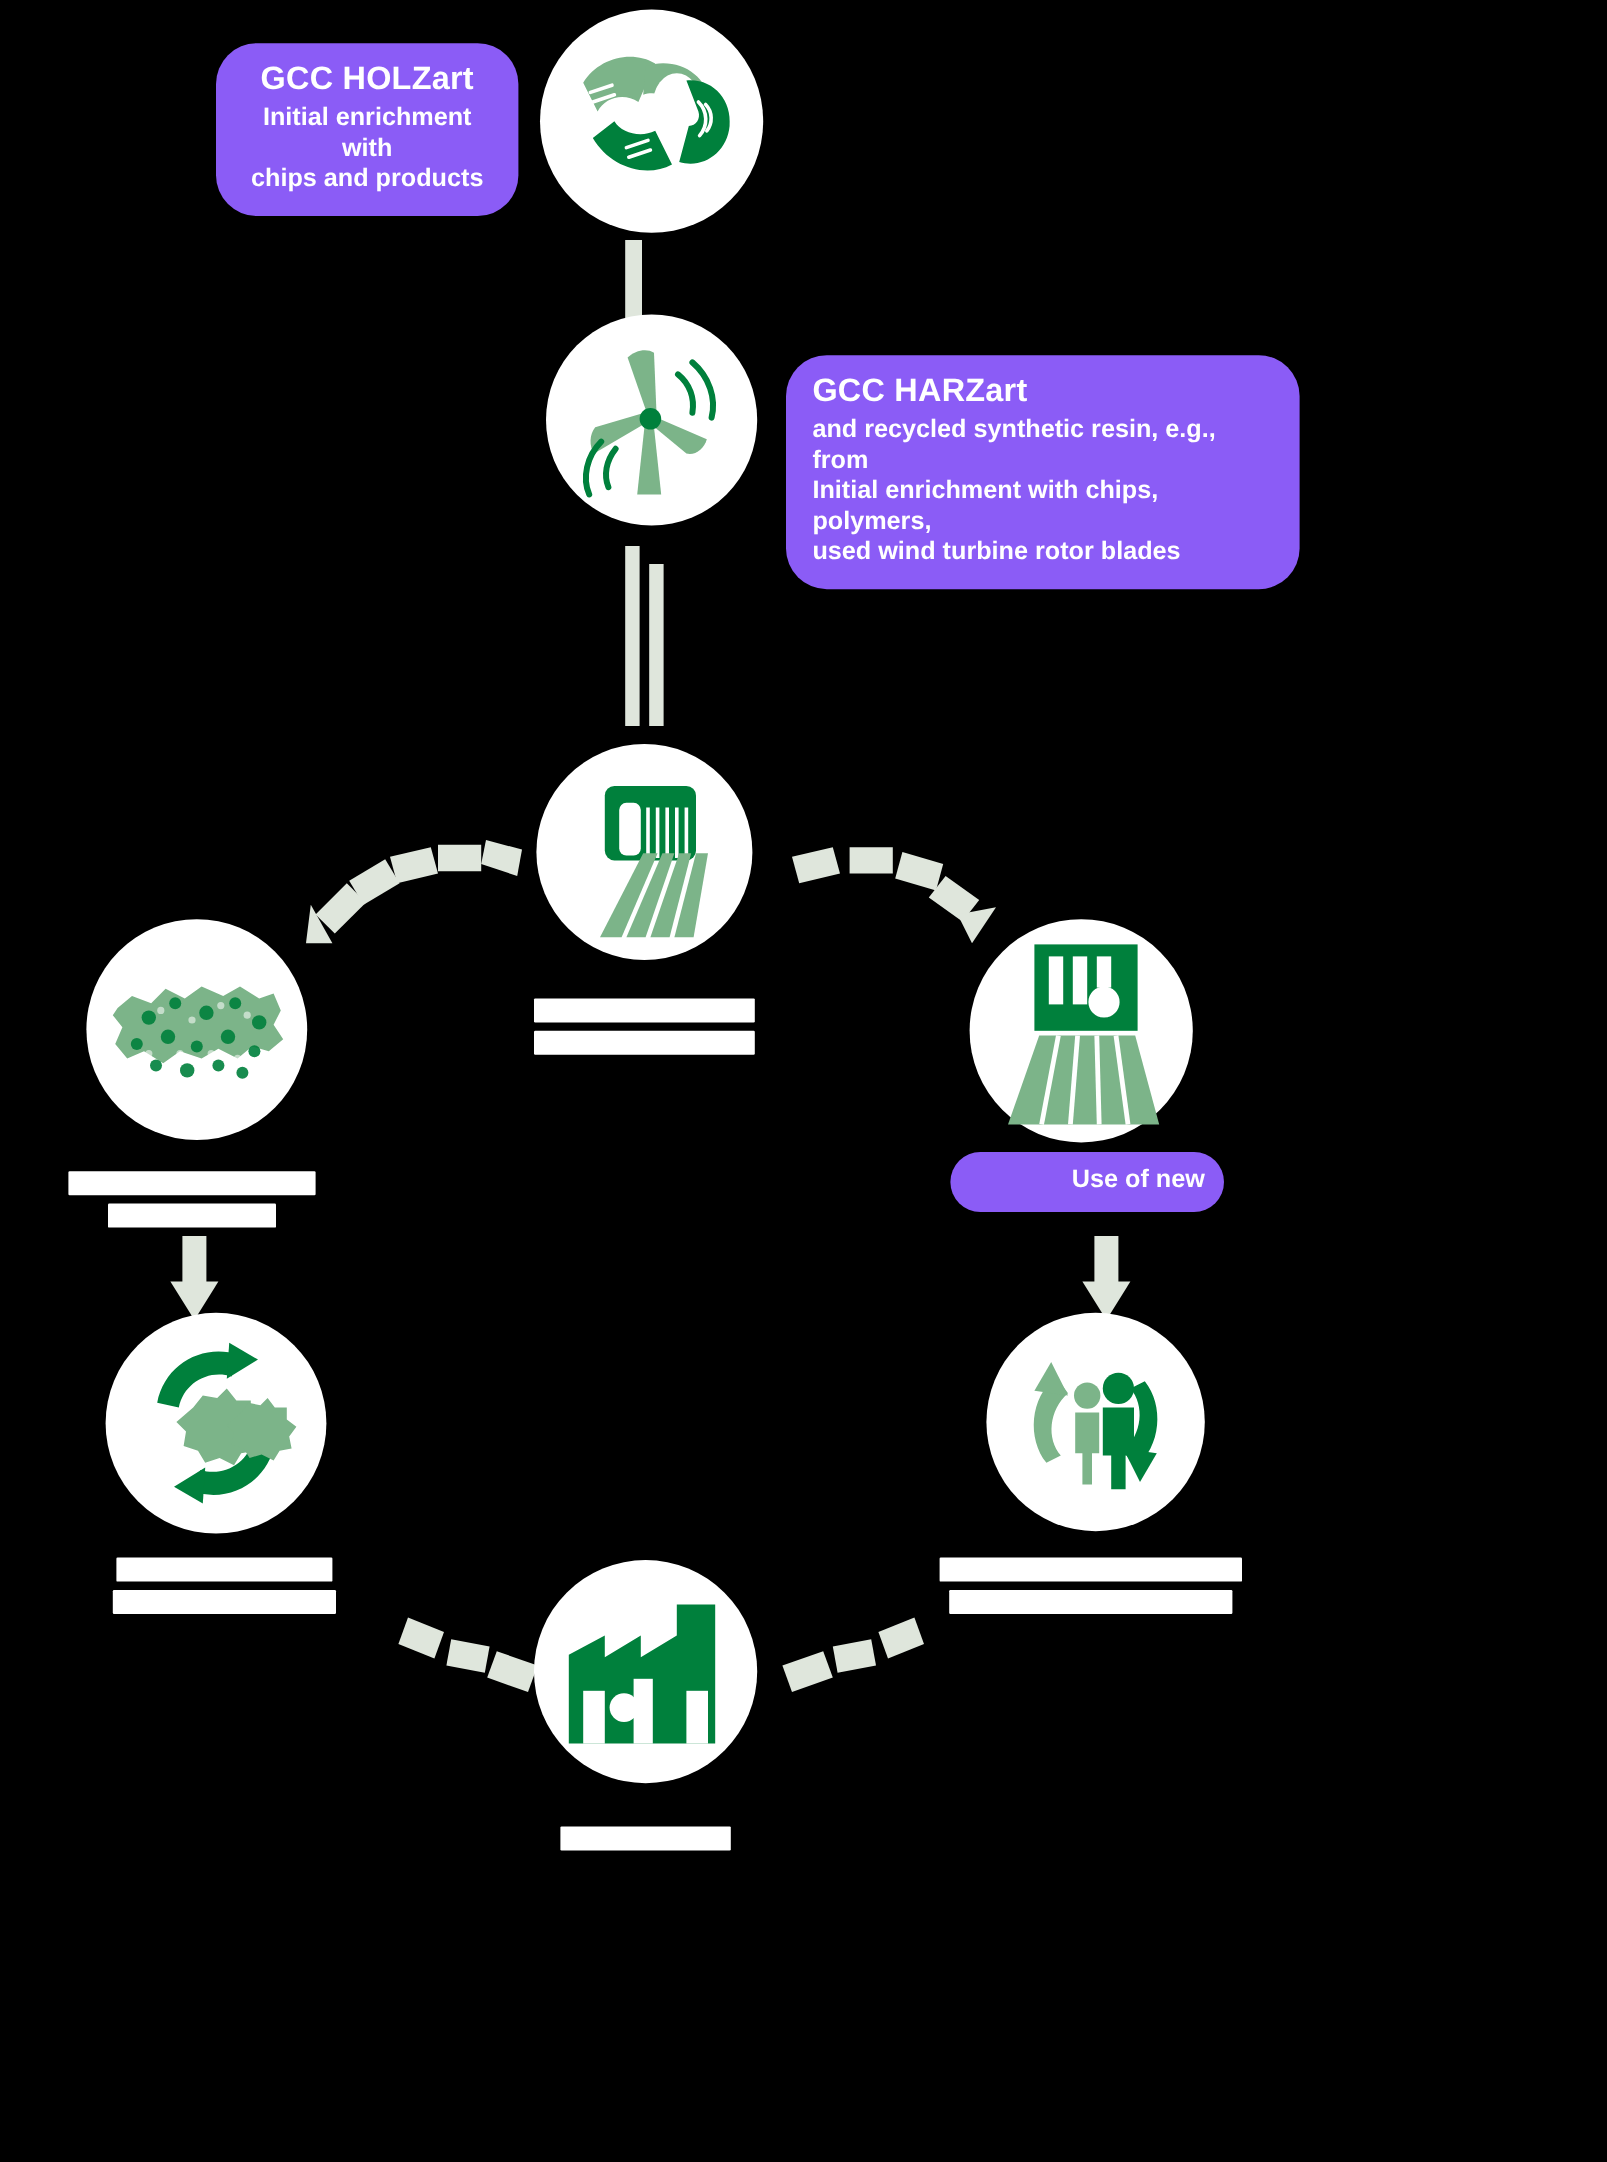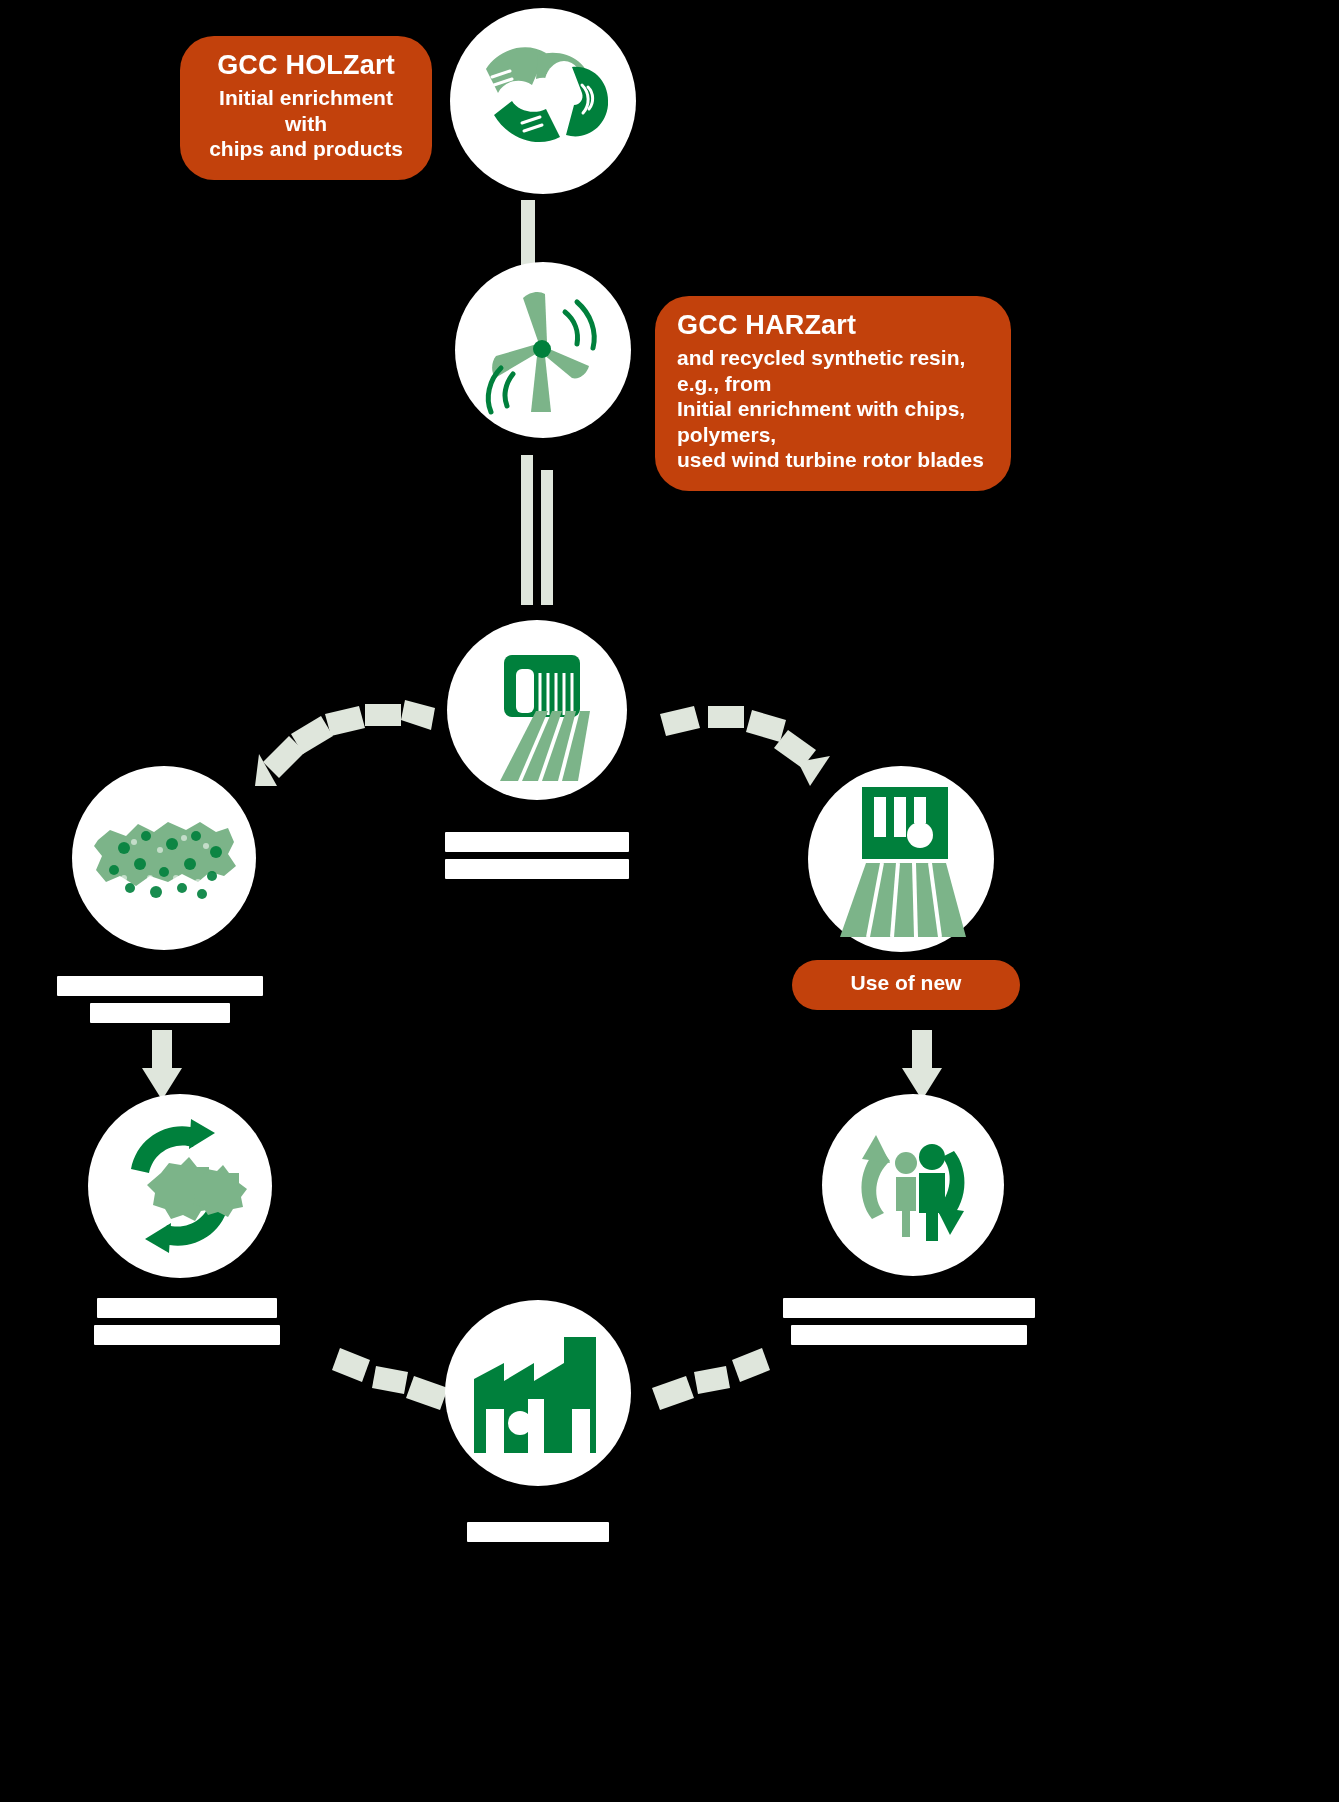--- a/index.html
+++ b/index.html
@@ -13,26 +13,26 @@
         display:flex;align-items:center;justify-content:center;}
   .node svg{display:block;}
 
   
   .bar{position:absolute;background:#dfe6dc;}
 
   .arrow{position:absolute;}
   .arrow svg{display:block;overflow:visible;}
 
   
-  .callout{position:absolute;background:#c2410c;border-radius:34px;
+  .callout{position:absolute;background:#8b5cf6;border-radius:34px;
            padding:14px 22px 18px 22px;color:#fff;box-sizing:border-box;}
   .callout .c-title{font-size:27px;font-weight:bold;line-height:1.15;
                     margin-bottom:4px;letter-spacing:.2px;}
   .callout .c-body{font-size:21px;font-weight:bold;line-height:1.22;}
-  .callout.center{text-align:center;}
+  .callout.center{text-align:right;}
 
   
   .caption{position:absolute;display:flex;flex-direction:column;
            align-items:center;gap:7px;}
   .caption .ln{background:#fff;height:20px;border-radius:1px;}
   .caption .txt{position:absolute;width:0;height:0;overflow:hidden;
                 opacity:0;pointer-events:none;}
 </style>
 </head>
 <body>
@@ -146,21 +146,21 @@
       <circle cx="69" cy="67" r="9" fill="#00803c"></circle>
       <g stroke="#00803c" stroke-width="5" fill="none" stroke-linecap="round">
         <path d="M92 30 C102 38 106 50 104 62"></path>
         <path d="M104 20 C118 32 124 50 120 66"></path>
         <path d="M40 92 C32 102 30 114 34 124"></path>
         <path d="M28 86 C16 98 12 116 18 130"></path>
       </g>
     </svg>
   </div>
 
-  <div class="callout" style="left:655px;top:296px;width:356px;">
+  <div class="callout" style="left:655px;top:296px;width:428px;">
     <div class="c-title">GCC HARZart</div>
     <div class="c-body">
       <div>and recycled synthetic resin, e.g., from</div>
       <div>Initial enrichment with chips, polymers,</div>
       <div>used wind turbine rotor blades</div>
     </div>
   </div>
 
   <div class="node" style="left:447px;top:620px;width:180px;height:180px;">
     <svg width="150" height="150" viewBox="0 0 150 150">

